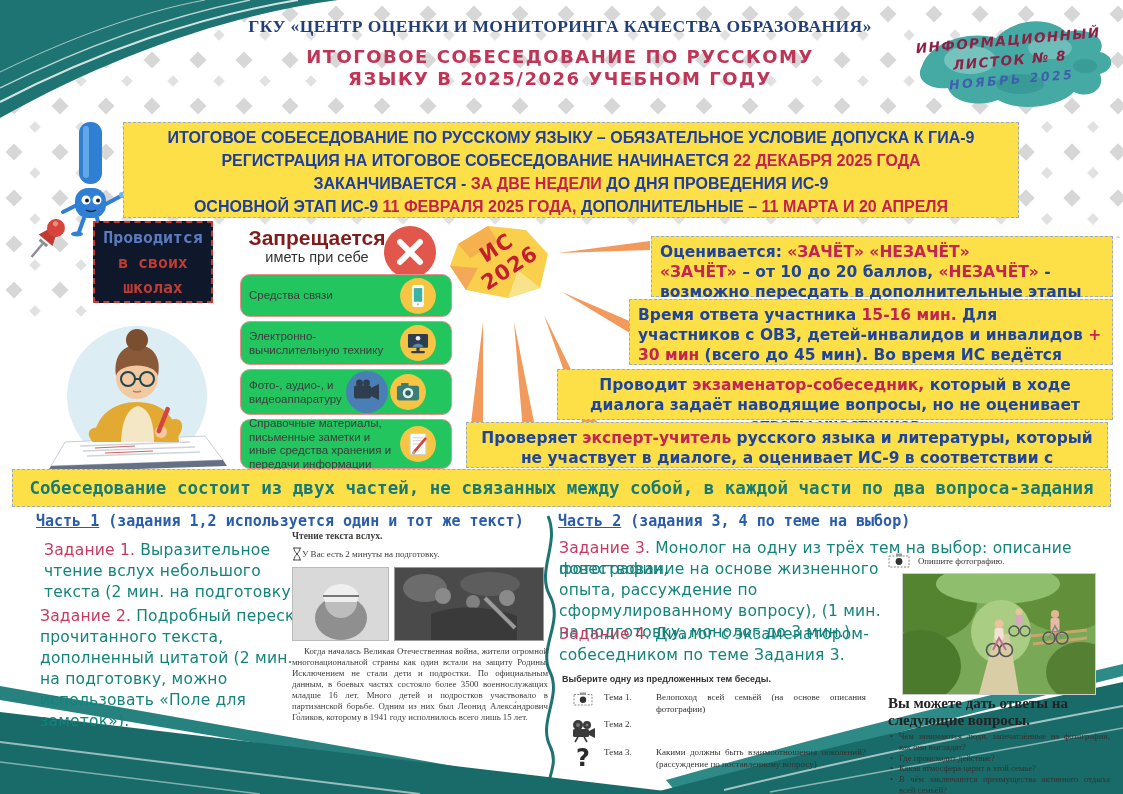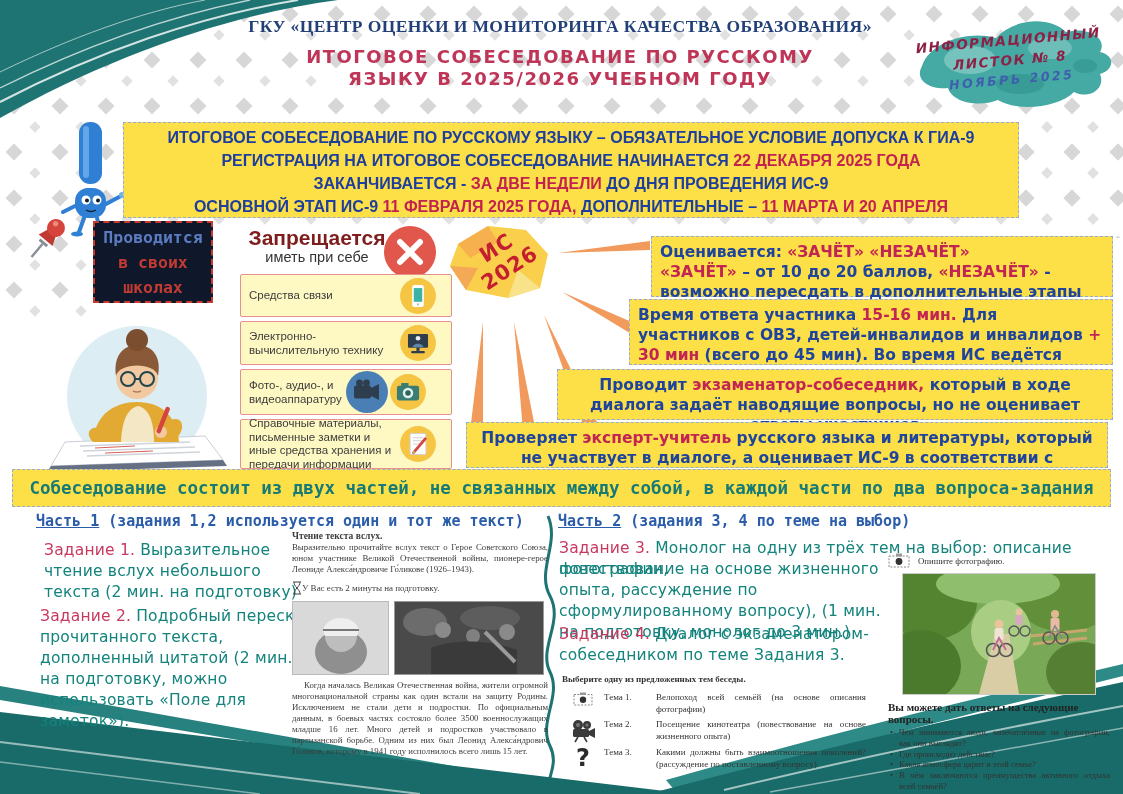--- a/index.html
+++ b/index.html
@@ -33,22 +33,22 @@
     box-sizing:border-box;text-align:center;font-family:"DejaVu Sans Mono",monospace;font-weight:bold;
     font-size:16.5px;line-height:25px;padding-top:2px;}
   .conducted .c1{color:#5b7cc0;}
   .conducted .c2{color:#c23b33;}
 
   
   .proh-head{left:244px;top:228px;width:146px;text-align:center;}
   .proh-head .t1{color:#7f1d1d;font-weight:bold;font-size:21px;line-height:20px;}
   .proh-head .t2{color:#333;font-size:14.5px;line-height:19px;}
   .x-circle{left:384px;top:226px;width:52px;height:52px;border-radius:50%;background:#e2574c;}
-  .proh-card{position:absolute;left:240px;width:212px;background:#fef9c3;border:1.5px solid #e89090;
-    box-sizing:border-box;border-radius:2px;}
+  .proh-card{position:absolute;left:240px;width:212px;background:#22c55e;border:1.5px solid #e89090;
+    box-sizing:border-box;border-radius:10px;}
   .proh-card .lbl{position:absolute;left:8px;top:50%;transform:translateY(-50%);width:148px;
     font-size:11.5px;line-height:13.5px;color:#3c3c3c;}
   .card-icon{position:absolute;top:50%;transform:translateY(-50%);}
 
   
   .sticker-txt{left:458px;top:234px;width:90px;text-align:center;transform:rotate(-33deg);
     font-family:"DejaVu Sans",sans-serif;font-weight:bold;color:#c41e2f;font-size:21px;line-height:24px;letter-spacing:1px;}
 
   
   .rbox{font-family:"DejaVu Sans",sans-serif;font-weight:bold;font-size:15.5px;line-height:20px;color:#1e449d;padding:5px 8px;}
@@ -79,31 +79,31 @@
   .docpanel{left:292px;top:531px;width:256px;font-family:"Liberation Serif",serif;color:#3c3c3c;}
   .doc-h{font-weight:bold;font-size:9.5px;}
   .doc-p{font-size:8.8px;line-height:11px;text-align:justify;margin-top:1px;}
   .timer-row{margin-top:6px;display:flex;align-items:center;gap:0;font-size:9px;}
   .photos{margin-top:6px;display:flex;gap:5px;}
   .ph-a{width:95px;height:72px;border:1px solid #bbb;}
   .ph-b{width:148px;height:72px;border:1px solid #999;}
   .doc-body{font-size:8.8px;line-height:11px;text-align:justify;margin-top:5px;text-indent:12px;}
 
   
-  .themes-intro{left:562px;top:674px;width:300px;font-family:Liberation Serif, serif;font-weight:bold;font-size:9px;color:#333;}
+  .themes-intro{left:562px;top:674px;width:300px;font-family:Liberation Sans, sans-serif;font-weight:bold;font-size:9px;color:#333;}
   .theme-row{position:absolute;left:562px;width:320px;display:flex;align-items:flex-start;}
   .theme-ic{width:42px;flex:0 0 42px;display:flex;justify-content:center;}
   .theme-num{width:52px;flex:0 0 52px;font-family:"Liberation Serif",serif;font-size:9px;color:#333;}
   .theme-tx{width:210px;font-family:"Liberation Serif",serif;font-size:9px;line-height:11.5px;color:#333;text-align:justify;}
   .qmark{font-family:"DejaVu Sans",sans-serif;font-weight:bold;font-size:24px;color:#2b2b2b;line-height:22px;}
 
   .photo-card{left:888px;top:553px;width:222px;}
   .cap-row{display:flex;align-items:center;gap:8px;font-family:"Liberation Serif",serif;font-size:8.8px;color:#333;}
   .scene{margin-top:5px;margin-left:14px;width:192px;height:120px;border:1px solid #ccc;}
-  .q-title{margin-top:6px;font-family:"Liberation Serif",serif;font-weight:bold;font-size:11px;color:#222;}
+  .q-title{font-family:"Liberation Serif",serif;font-weight:bold;font-size:15px;color:#222;}
   .q-list{margin:2px 0 0 2px;padding:0;list-style:none;}
   .q-list li{font-family:"Liberation Serif",serif;font-size:8.6px;line-height:10.8px;color:#333;padding-left:9px;position:relative;text-align:justify;}
   .q-list li::before{content:"•";position:absolute;left:0;top:0;}
 </style>
 </head>
 <body>
 
 <div class="page">
 
   <svg class="bg" width="1123" height="794" viewBox="0 0 1123 794">
@@ -318,21 +318,20 @@
   </div>
   <div class="layer task task1">
     <span class="tl">Задание 1.</span><span> Выразительное чтение вслух небольшого текста (2 мин. на подготовку)</span>
   </div>
   <div class="layer task task2">
     <span class="tl">Задание 2.</span><span> Подробный пересказ прочитанного текста, дополненный цитатой (2 мин. на подготовку, можно использовать «Поле для заметок»).</span>
   </div>
 
   <div class="layer docpanel">
     <div class="doc-h">Чтение текста вслух.</div>
-    <div class="doc-p">Выразительно прочитайте вслух текст о Герое Советского Союза, юном участнике Великой Отечественной войны, пионере-герое Леониде Алекса́ндровиче Го́ликове (1926–1943).</div>
     <div class="timer-row">
       <svg width="10" height="14" viewBox="0 0 10 14">
         <path d="M1,1 h8 M1,13 h8 M2,1 C2,6 8,8 8,13 M8,1 C8,6 2,8 2,13" stroke="#444" stroke-width="1" fill="none"></path>
       </svg>
       <span>У Вас есть 2 минуты на подготовку.</span>
     </div>
     <div class="photos">
       <div class="ph-a">
         <svg width="95" height="72" viewBox="0 0 95 72">
             <rect width="95" height="72" fill="#d9d9d9"></rect>
@@ -388,21 +387,20 @@
           <circle cx="8" cy="6" r="5" fill="#3a3a3a"></circle>
           <circle cx="17" cy="6" r="4" fill="#3a3a3a"></circle>
           <circle cx="8" cy="6" r="2" fill="#777"></circle>
           <circle cx="17" cy="6" r="1.6" fill="#777"></circle>
           <rect x="3" y="10" width="16" height="8" rx="1.5" fill="#3a3a3a"></rect>
           <polygon points="19,12 25,9 25,19 19,16" fill="#3a3a3a"></polygon>
           <path d="M8,18 L5,23 M14,18 L17,23" stroke="#3a3a3a" stroke-width="1.6"></path>
         </svg>
     </span>
     <span class="theme-num">Тема 2.</span>
-    <span class="theme-tx">Посещение кинотеатра (повествование на основе жизненного опыта)</span>
   </div>
   <div class="theme-row" style="top:747px">
     <span class="theme-ic qmark">?</span>
     <span class="theme-num">Тема 3.</span>
     <span class="theme-tx">Какими должны быть взаимоотношения поколений? (рассуждение по поставленному вопросу)</span>
   </div>
 
   <div class="layer photo-card">
     <div class="cap-row">
       <svg width="22" height="15" viewBox="0 0 22 15">

